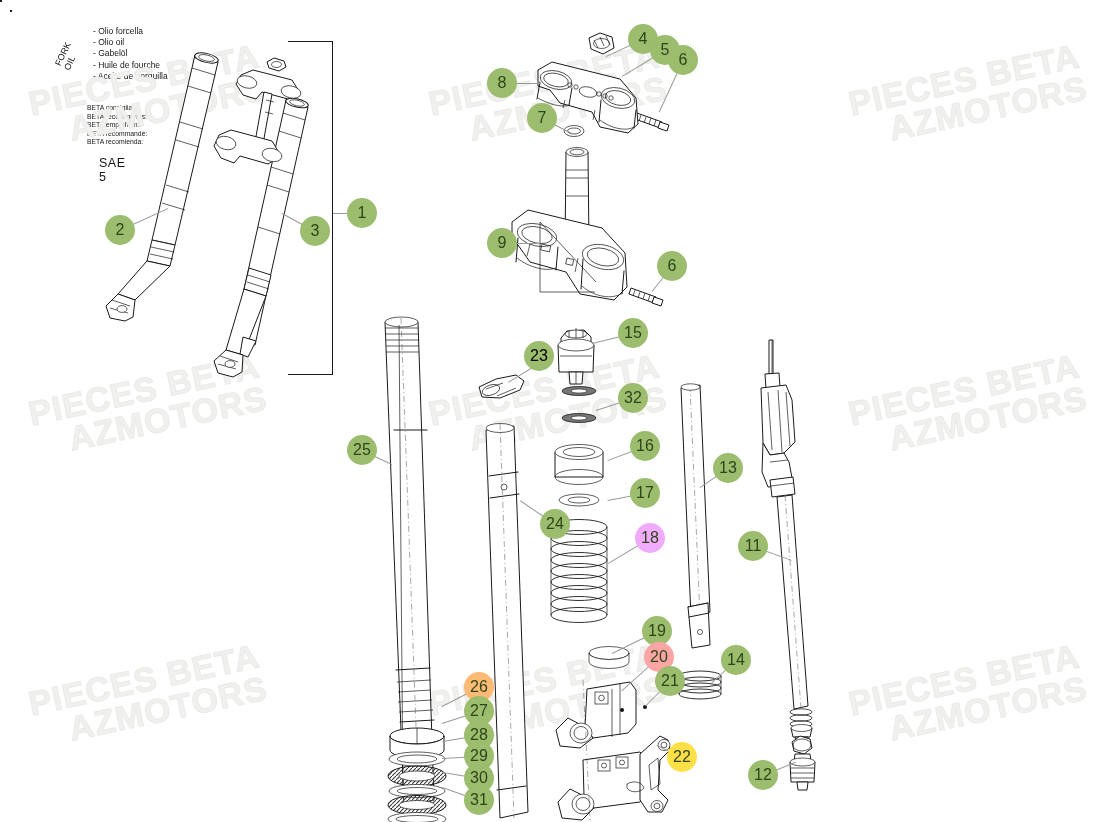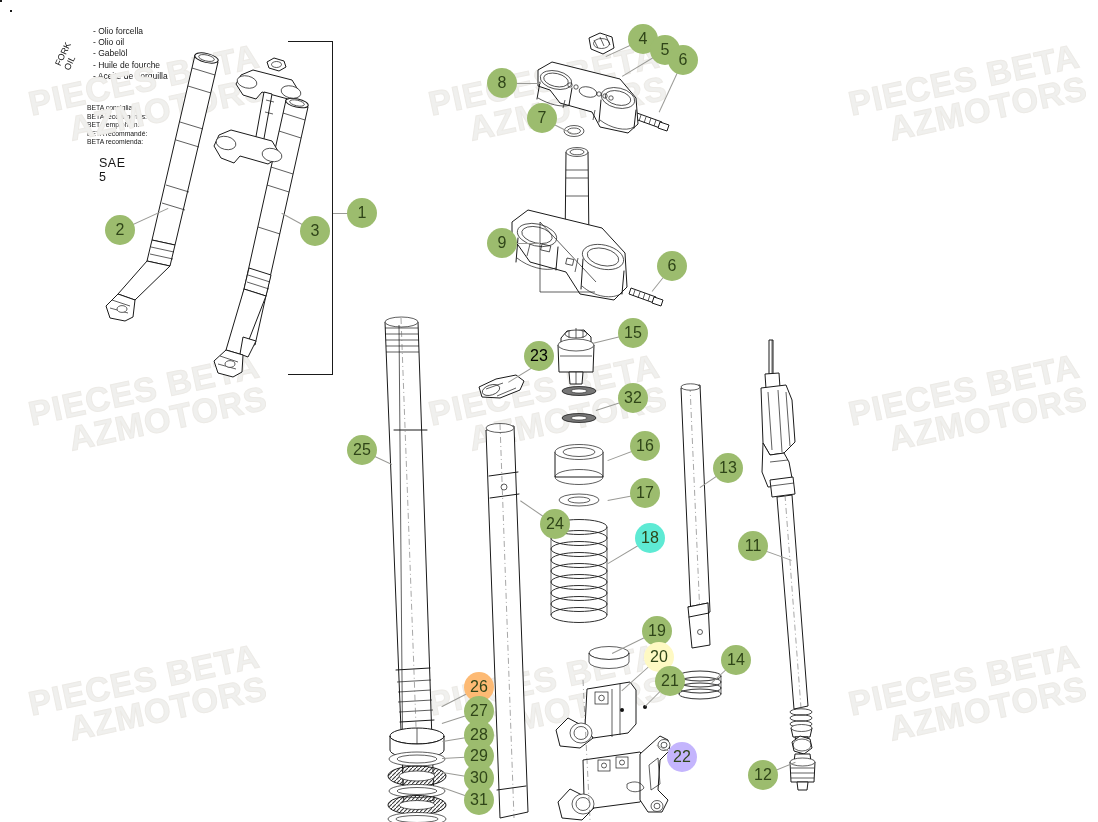--- a/index.html
+++ b/index.html
@@ -550,37 +550,37 @@
       </div>
       <div class="leader" style="left: 645px; top: 446px; width: 39.5601px; background: rgb(154, 154, 150); transform: rotate(159.274deg);"></div>
       <div class="cal" style="left: 645px; top: 446px; background: rgb(156, 188, 110); color: rgb(47, 69, 24);">
         <span>16</span>
       </div>
       <div class="leader" style="left: 645px; top: 493px; width: 37.6563px; background: rgb(154, 154, 150); transform: rotate(169.287deg);"></div>
       <div class="cal" style="left: 645px; top: 493px; background: rgb(156, 188, 110); color: rgb(47, 69, 24);">
         <span>17</span>
       </div>
       <div class="leader" style="left: 650px; top: 538px; width: 48.8774px; background: rgb(154, 154, 150); transform: rotate(149.237deg);"></div>
-      <div class="cal" style="left: 650px; top: 538px; background: #5eead4; color: rgb(47, 69, 24);">
+      <div class="cal" style="left: 650px; top: 538px; background: #f0abfc; color: rgb(47, 69, 24);">
         <span>18</span>
       </div>
       <div class="leader" style="left: 657px; top: 631px; width: 50.0899px; background: rgb(154, 154, 150); transform: rotate(153.947deg);"></div>
       <div class="cal" style="left: 657px; top: 631px; background: rgb(156, 188, 110); color: rgb(47, 69, 24);">
         <span>19</span>
       </div>
       <div class="leader" style="left: 659px; top: 657px; width: 49.5782px; background: rgb(154, 154, 150); transform: rotate(138.27deg);"></div>
-      <div class="cal" style="left: 659px; top: 657px; background: #fef9c3; color: rgb(47, 69, 24);">
+      <div class="cal" style="left: 659px; top: 657px; background: #fca5a5; color: rgb(47, 69, 24);">
         <span>20</span>
       </div>
       <div class="leader" style="left: 670px; top: 681px; width: 35.3553px; background: rgb(154, 154, 150); transform: rotate(135deg);"></div>
       <div class="cal" style="left: 670px; top: 681px; background: rgb(156, 188, 110); color: rgb(47, 69, 24);">
         <span>21</span>
       </div>
       <div class="leader" style="left: 682px; top: 757px; width: 27.7308px; background: rgb(154, 154, 150); transform: rotate(-154.359deg);"></div>
-      <div class="cal" style="left: 682px; top: 757px; background: #c4b5fd; color: rgb(47, 69, 24);">
+      <div class="cal" style="left: 682px; top: 757px; background: #fde047; color: rgb(47, 69, 24);">
         <span>22</span>
       </div>
       <div class="leader" style="left: 539px; top: 363px; width: 36.3593px; background: rgb(154, 154, 150); transform: rotate(148.496deg);"></div>
       <div class="cal" style="left: 539px; top: 356px; background: rgb(156, 188, 110); color: #000000;">
         <span>23</span>
       </div>
       <div class="leader" style="left: 555px; top: 524px; width: 42.4382px; background: rgb(154, 154, 150); transform: rotate(-145.561deg);"></div>
       <div class="cal" style="left: 555px; top: 524px; background: rgb(156, 188, 110); color: rgb(47, 69, 24);">
         <span>24</span>
       </div>

